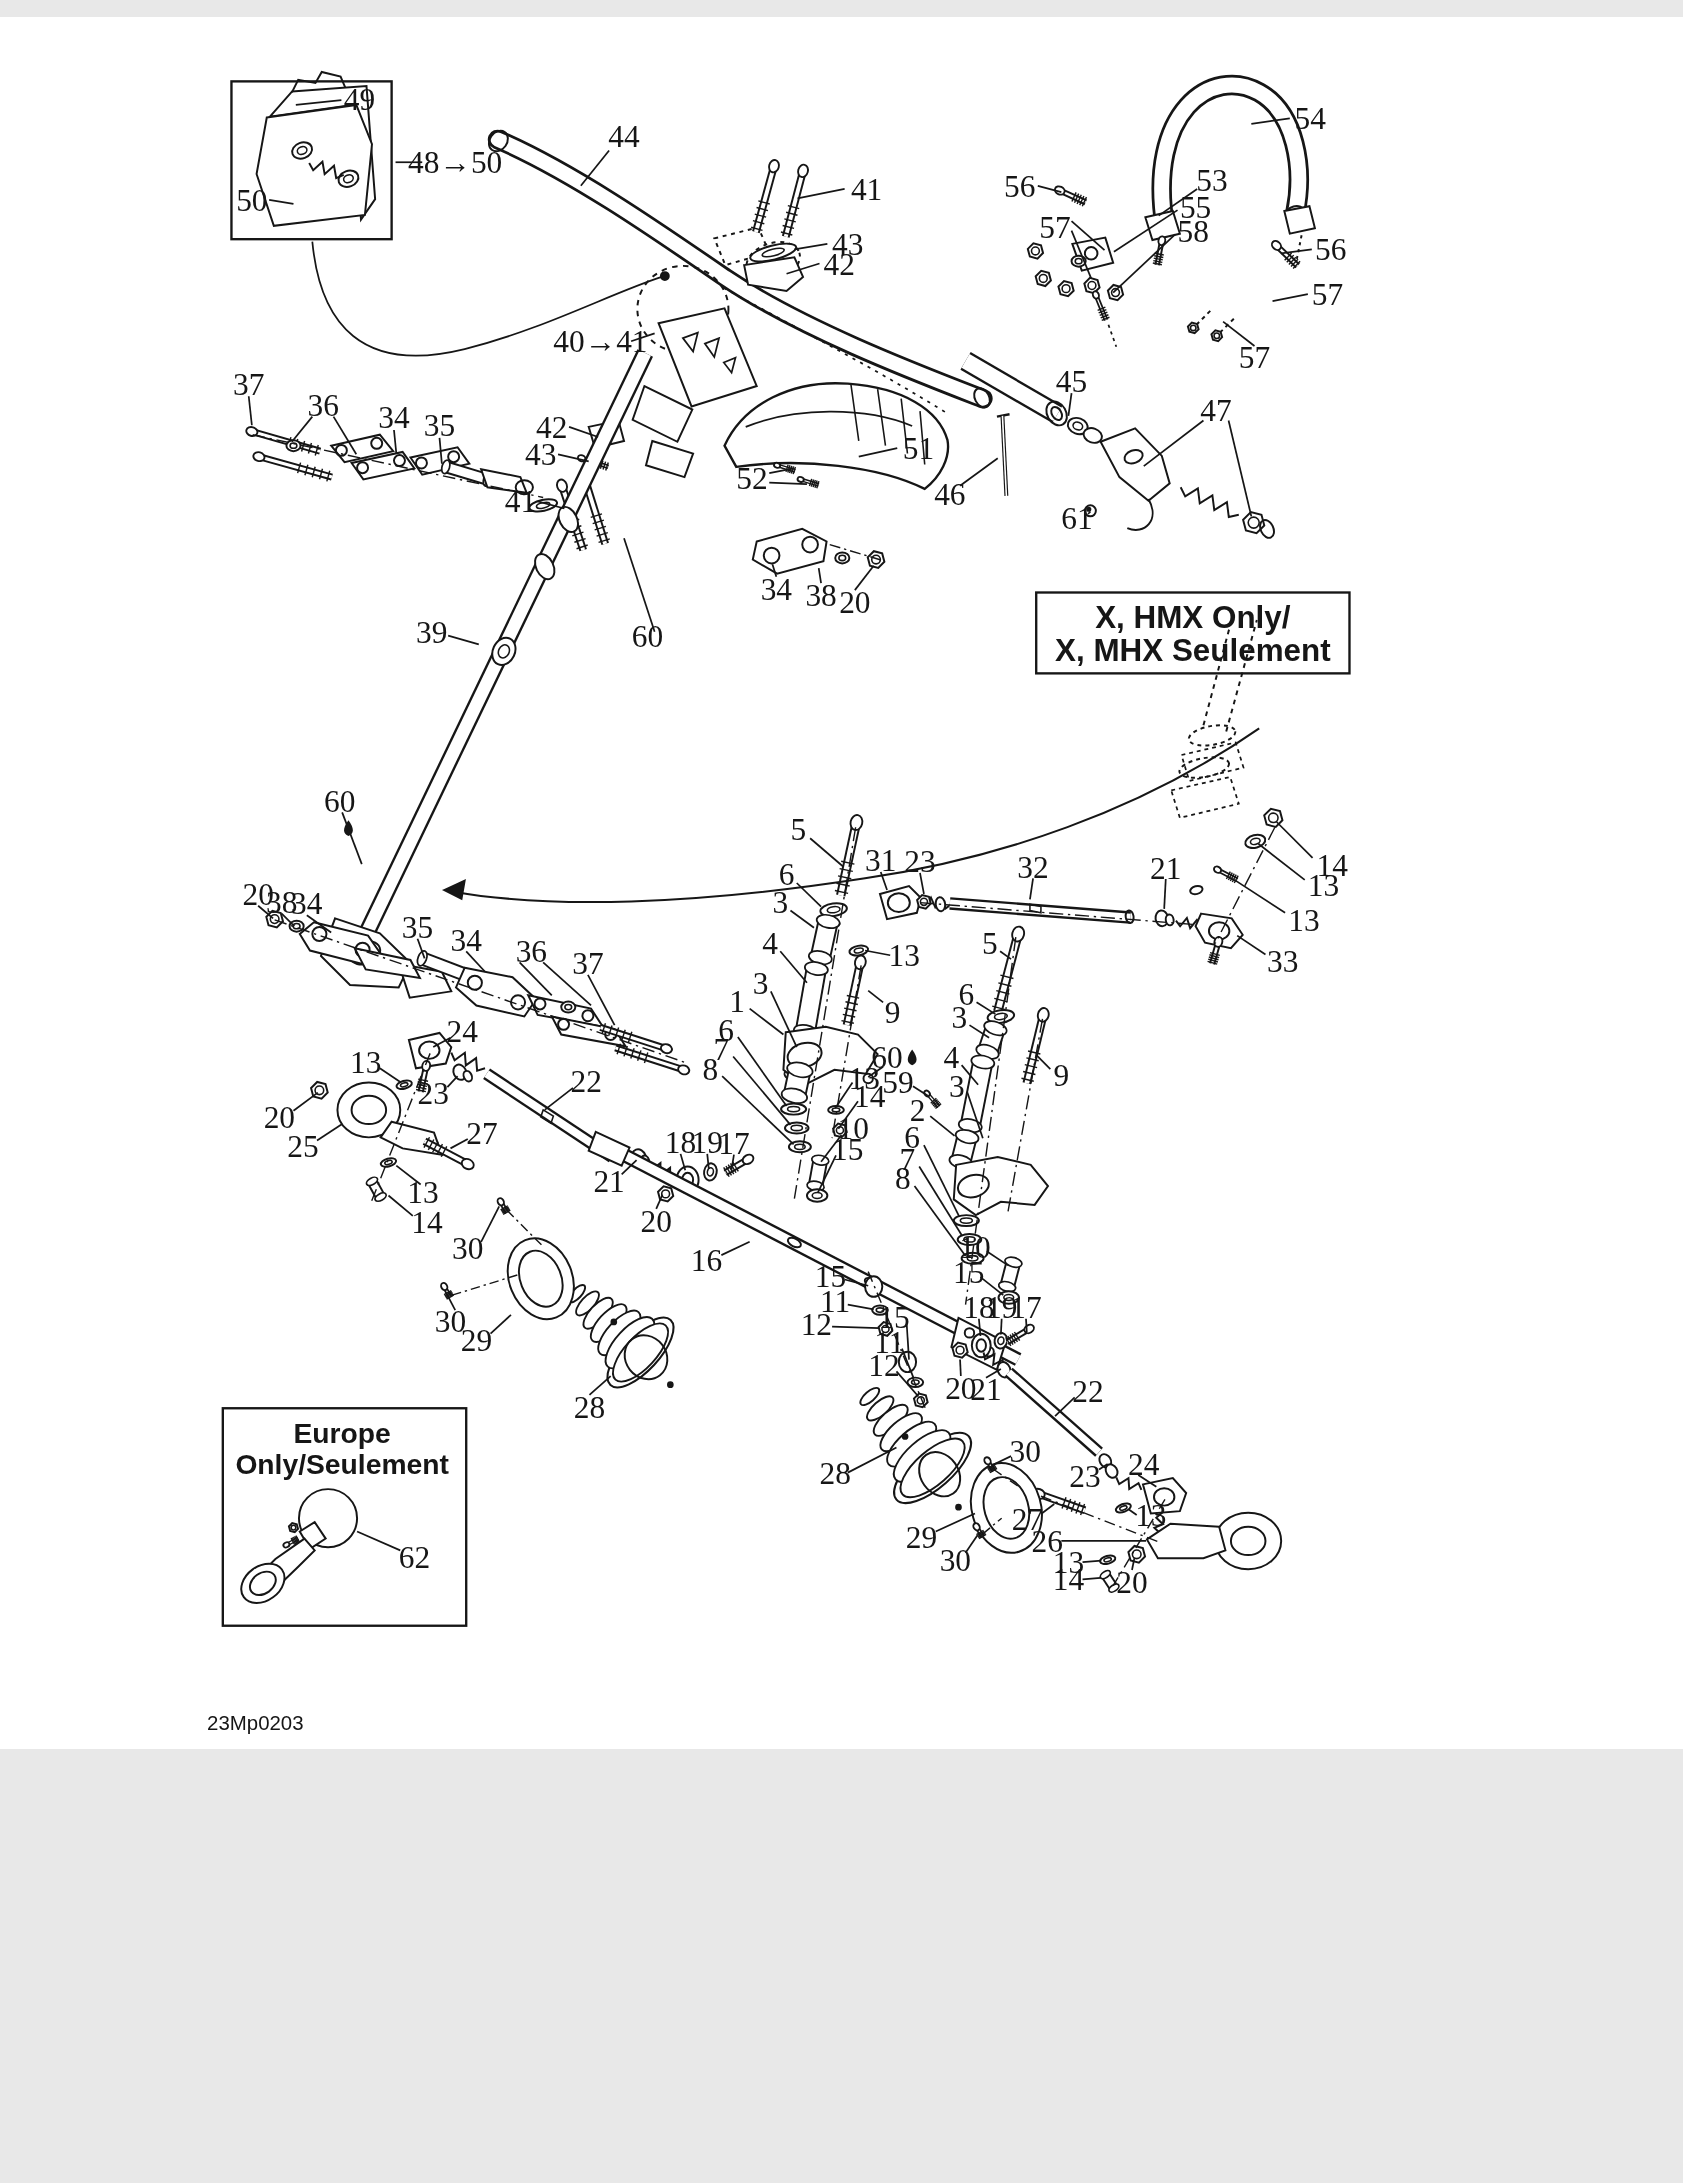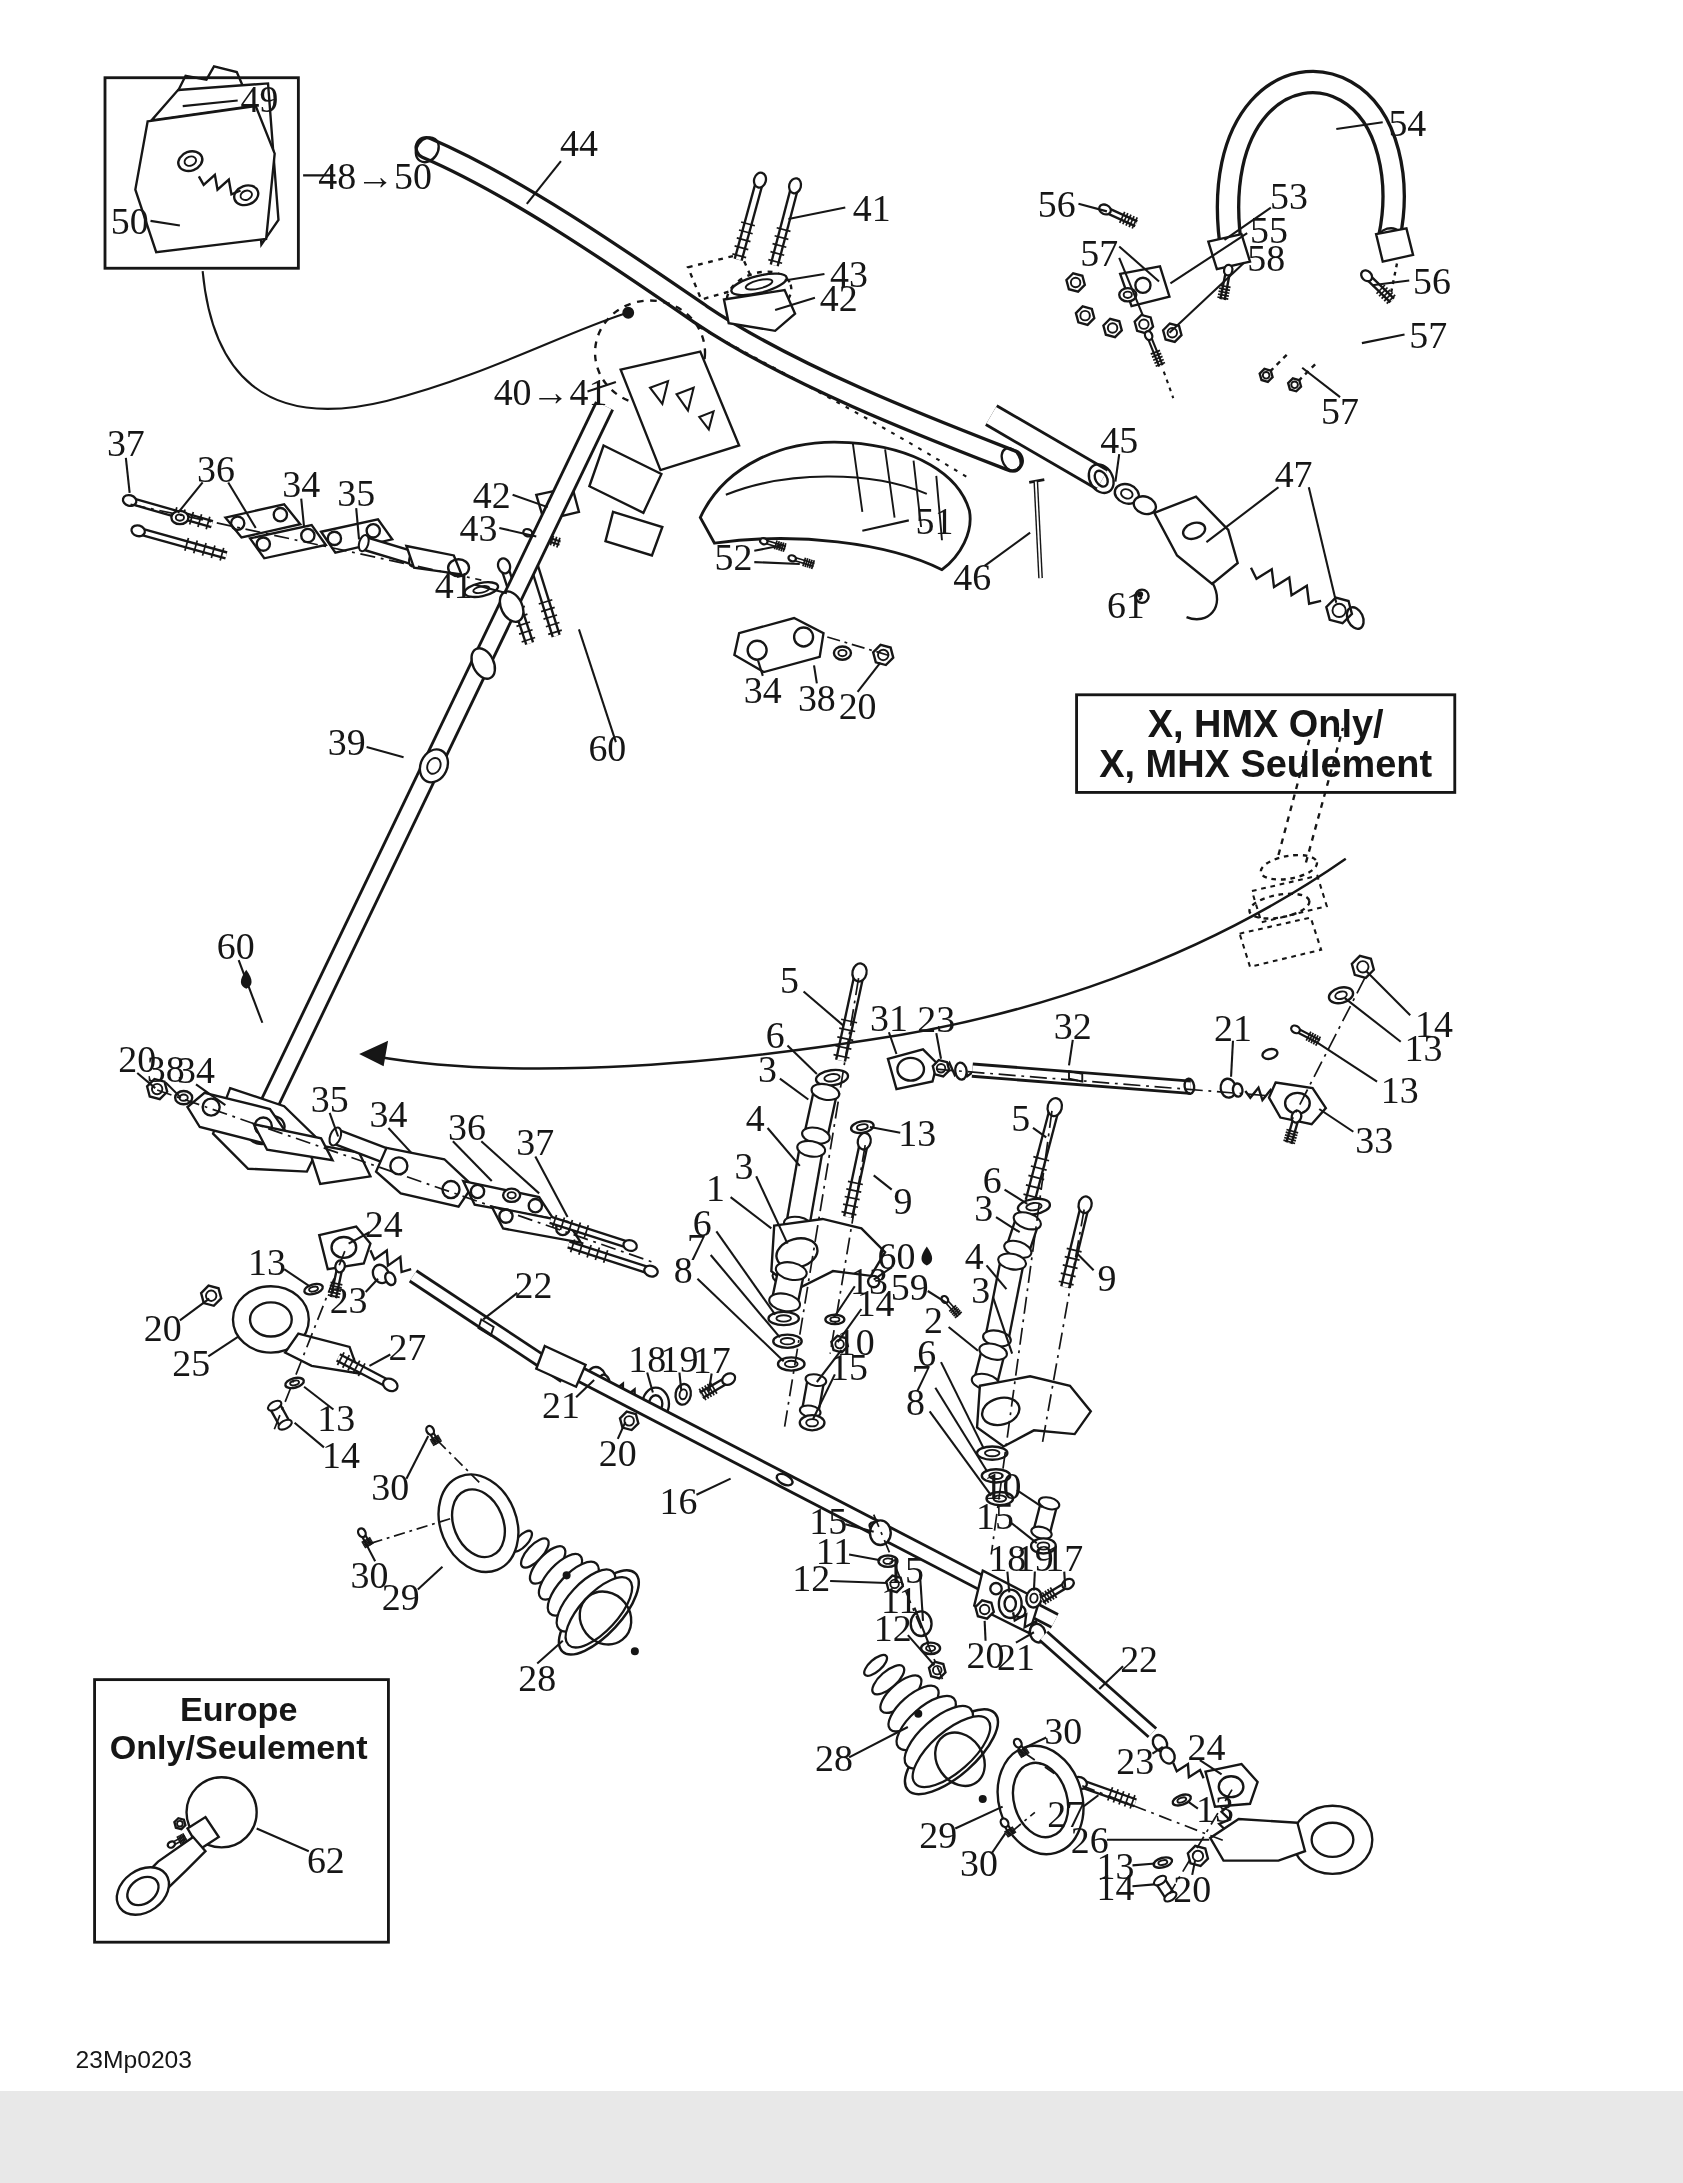--- a/index.html
+++ b/index.html
@@ -1,16 +1,16 @@
 <!DOCTYPE html>
 <html><head>
 <meta charset="utf-8">
 <style>
   html,body{margin:0;padding:0;background:#e8e8e8;}
-  .page{position:relative;width:1683px;height:2091px;background:#ffffff;margin:0 auto;overflow:hidden;}
+  .page{position:relative;width:1683px;height:1732px;background:#ffffff;margin:17px auto;overflow:hidden;}
   svg{position:absolute;left:0;top:0;width:100%;height:100%;}
   .co{font-family:"Liberation Serif","DejaVu Serif",serif;font-size:40px;fill:#161616;}
   .notetxt{font-family:"Liberation Sans","DejaVu Sans",sans-serif;font-size:40px;font-weight:bold;fill:#161616;text-anchor:middle;}
   .eutxt{font-family:"Liberation Sans","DejaVu Sans",sans-serif;font-size:36px;font-weight:bold;fill:#161616;text-anchor:middle;}
   .foottxt{font-family:"Liberation Sans","DejaVu Sans",sans-serif;font-size:26px;fill:#161616;}
   .boxrect{fill:none;stroke:#161616;stroke-width:3;}
 </style>
 </head>
 <body>
 

